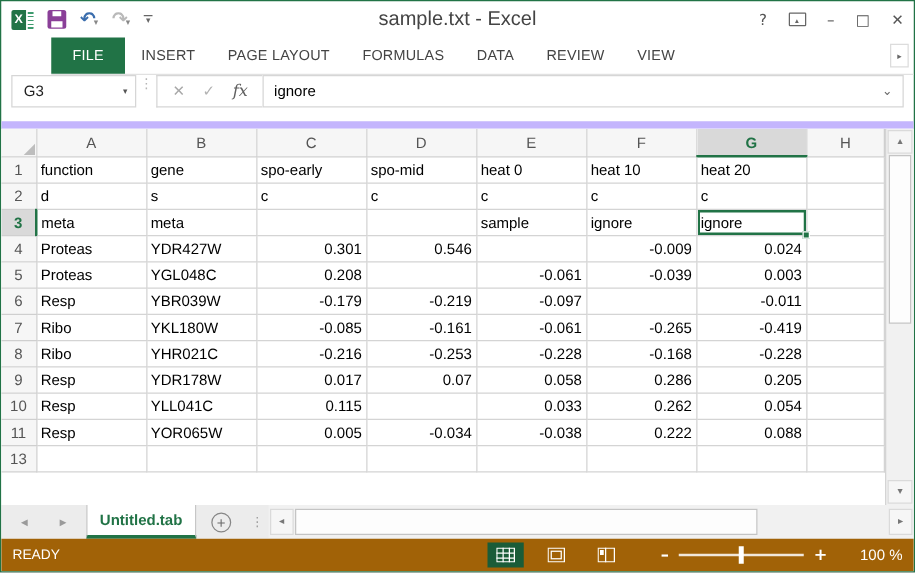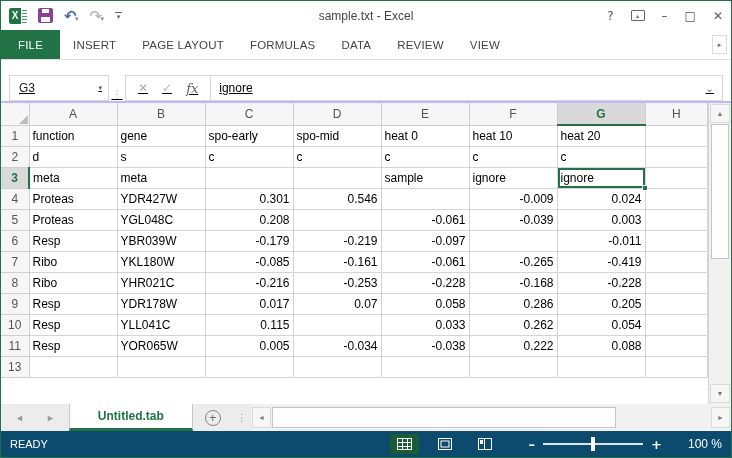--- a/index.html
+++ b/index.html
@@ -19,31 +19,31 @@
   .app-icon .sheet { width:6px; background:repeating-linear-gradient(#fff 0 2px, #3d9b6e 2px 3px); border-left:1px solid #fff; }
   .floppy { position:relative; width:15px; height:15px; background:#8a3f98; border-radius:2px; display:inline-block; }
   .floppy .ftop { position:absolute; top:1px; left:4px; width:7px; height:4px; background:#fff; }
   .floppy .fbot { position:absolute; bottom:1px; left:3px; width:9px; height:5px; background:#fff; }
   .undo-glyph { color:#3a6dad; font-size:15px; font-weight:bold; line-height:14px; font-family:"DejaVu Sans", sans-serif; }
   .redo-glyph { color:#b9b9b9; font-size:15px; font-weight:bold; line-height:14px; font-family:"DejaVu Sans", sans-serif; }
   .mini-drop { font-size:7px; color:#888; margin-left:-6px; }
   .qat-more { display:inline-flex; flex-direction:column; align-items:center; }
   .qat-more .bar { width:7px; height:1px; background:#666; margin-bottom:1px; }
   .qat-more .gl { font-size:7px; color:#666; line-height:5px; }
-  .win-title { position:absolute; left:0; right:0; text-align:center; font-size:12px; color:#444; pointer-events:none; }
+  .win-title { position:absolute; left:0; right:0; text-align:center; font-size:16px; color:#444; pointer-events:none; }
   .win-controls { margin-left:auto; display:flex; align-items:center; gap:17px; z-index:2; color:#555; }
   .wc { font-size:12px; line-height:12px; cursor:default; font-family:"DejaVu Sans", sans-serif; }
   .ribbon-display { width:14px; height:11px; border:1px solid #666; border-radius:1px; display:flex; align-items:center; justify-content:center; font-size:6px; color:#666; }
   
-  .ribbon-tabs { height:30px; display:flex; align-items:stretch; border-bottom:1px solid #e1e1e1; flex:0 0 auto; padding-right:4px; }
+  .ribbon-tabs { height:30px; display:flex; align-items:stretch; border-bottom:1px solid #e1e1e1; flex:0 0 auto; padding-right:4px;margin-left:40px; }
   .rtab { display:flex; align-items:center; padding:0 13px; font-size:11.5px; color:#444; letter-spacing:.2px; cursor:default; }
   .rtab.active { background:#217346; color:#fff; padding:0 17px; }
   .ribbon-more { margin-left:auto; align-self:center; width:15px; height:19px; border:1px solid #dcdcdc; display:flex; align-items:center; justify-content:center; font-size:7px; color:#666; }
   
-  .formula-row { height:43px; display:flex; align-items:flex-end; padding:0 8px; flex:0 0 auto; border-bottom:2px solid #c4b5fd;text-decoration:underline; }
+  .formula-row { height:43px; display:flex; align-items:flex-start; padding:0 8px; flex:0 0 auto; border-bottom:6px solid #c4b5fd; }
   .namebox { width:100px; height:26px; border:1px solid #d6d6d6; display:flex; align-items:center; font-size:12px; color:#222; padding-left:9px; background:#fff; }
   .namebox .nb-arrow { margin-left:auto; font-size:7px; color:#555; padding-right:6px; }
   .fdots { width:16px; text-align:center; color:#b5b5b5; font-size:11px; letter-spacing:0; }
   .fbtnbox { height:26px; border:1px solid #d6d6d6; border-right:none; display:flex; align-items:center; gap:14px; padding:0 12px; background:#fff; }
   .fx-cancel { color:#a8a8a8; font-size:12px; font-family:"DejaVu Sans", sans-serif; }
   .fx-enter { color:#b2b2b2; font-size:12px; font-family:"DejaVu Sans", sans-serif; }
   .fx-label { color:#5f5f5f; font-size:13px; font-style:italic; font-family:"DejaVu Serif", serif; }
   .finput { flex:1; height:26px; border:1px solid #d6d6d6; background:#fff; display:flex; align-items:center; font-size:12px; color:#000; padding-left:8px; }
   .finput .f-expand { margin-left:auto; color:#666; font-size:10px; padding-right:8px; }
   
@@ -65,30 +65,30 @@
   table.sheet td.sel-cell { position:relative; box-shadow:inset 0 0 0 2px #217346; overflow:visible; }
   .fill-handle { position:absolute; right:-3px; bottom:-3px; width:6px; height:6px; background:#217346; border:1px solid #fff; z-index:3; }
   
   .vscroll { flex:0 0 23px; background:#f1f1f1; border-left:1px solid #d4d4d4; display:flex; flex-direction:column; }
   .sbtn { flex:0 0 19px; margin:1px; background:#f6f6f6; border:1px solid #dadada; color:#777; font-size:7px; display:flex; align-items:center; justify-content:center; }
   .vthumb { flex:0 0 45%; margin:0 2px; background:#fdfdfd; border:1px solid #c4c4c4; }
   .vtrack { flex:1; }
   
   .tabbar { height:27px; flex:0 0 auto; display:flex; align-items:stretch; background:#ececec; font-size:12px; }
   .tabnav { display:flex; align-items:center; gap:22px; padding:0 14px; color:#9a9a9a; font-size:9px; }
-  .sheet-tab { background:#fff; border-left:1px solid #c6c6c6; border-right:1px solid #c6c6c6; border-bottom:3px solid #217346; color:#217346; font-weight:bold; display:flex; align-items:center; padding:0 28px; }
+  .sheet-tab { background:#fff; border-left:1px solid #c6c6c6; border-right:1px solid #c6c6c6; border-bottom:3px solid #217346; color:#217346; font-weight:bold; display:flex; align-items:center; padding:0 10px; }
   .newsheet { width:40px; display:flex; align-items:center; justify-content:center; }
   .newsheet .circle { width:16px; height:16px; border:1px solid #868686; border-radius:50%; color:#6c6c6c; font-size:12px; line-height:14px; text-align:center; }
   .tab-dots { display:flex; align-items:center; color:#9a9a9a; font-size:10px; padding:0 4px; }
   .hscroll { flex:1; display:flex; align-items:center; background:#f1f1f1; padding:1px; }
   .hbtn { flex:0 0 19px; height:21px; background:#f6f6f6; border:1px solid #dadada; color:#777; font-size:7px; display:flex; align-items:center; justify-content:center; }
   .hthumb { flex:0 0 72%; height:21px; background:#fdfdfd; border:1px solid #c4c4c4; margin:0 1px; }
   .htrack { flex:1; }
   
-  .statusbar { height:26px; flex:0 0 auto; background:#0c4a6e; color:#fff; display:flex; align-items:center; padding:0 9px; font-size:11px; }
+  .statusbar { height:26px; flex:0 0 auto; background:#a16207; color:#fff; display:flex; align-items:center; padding:0 9px; font-size:11px; }
   .status-right { margin-left:auto; display:flex; align-items:center; }
   .viewbtn { padding:4px 7px; display:flex; align-items:center; }
   .viewbtn.active { background:#1a5c38; }
   .zoomctl { display:flex; align-items:center; margin-left:22px; }
   .zoom-sign { font-size:13px; font-weight:bold; padding:0 8px; font-family:"DejaVu Sans", sans-serif; }
   .zoom-track { width:100px; height:2px; background:rgba(255,255,255,.85); position:relative; }
   .zoom-thumb { position:absolute; left:50%; top:-6px; width:4px; height:14px; background:#fff; transform:translateX(-50%); }
   .zoom-level { width:44px; text-align:right; font-size:12px; margin-left:8px; }
 </style>
 </head>

